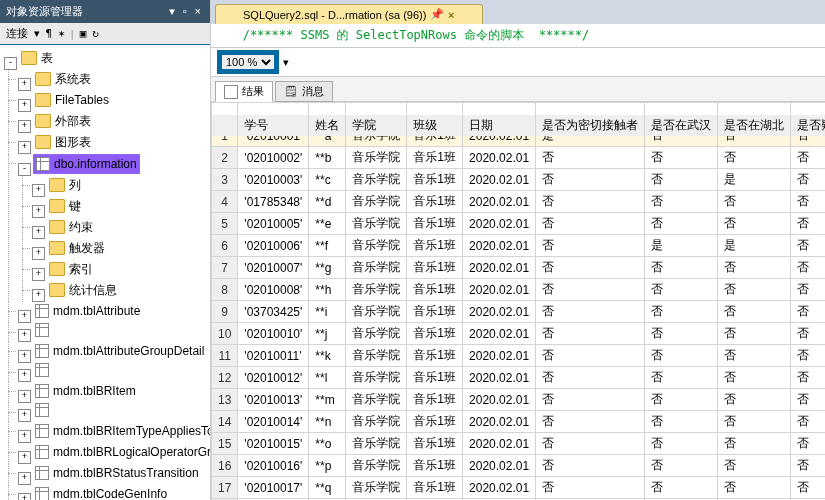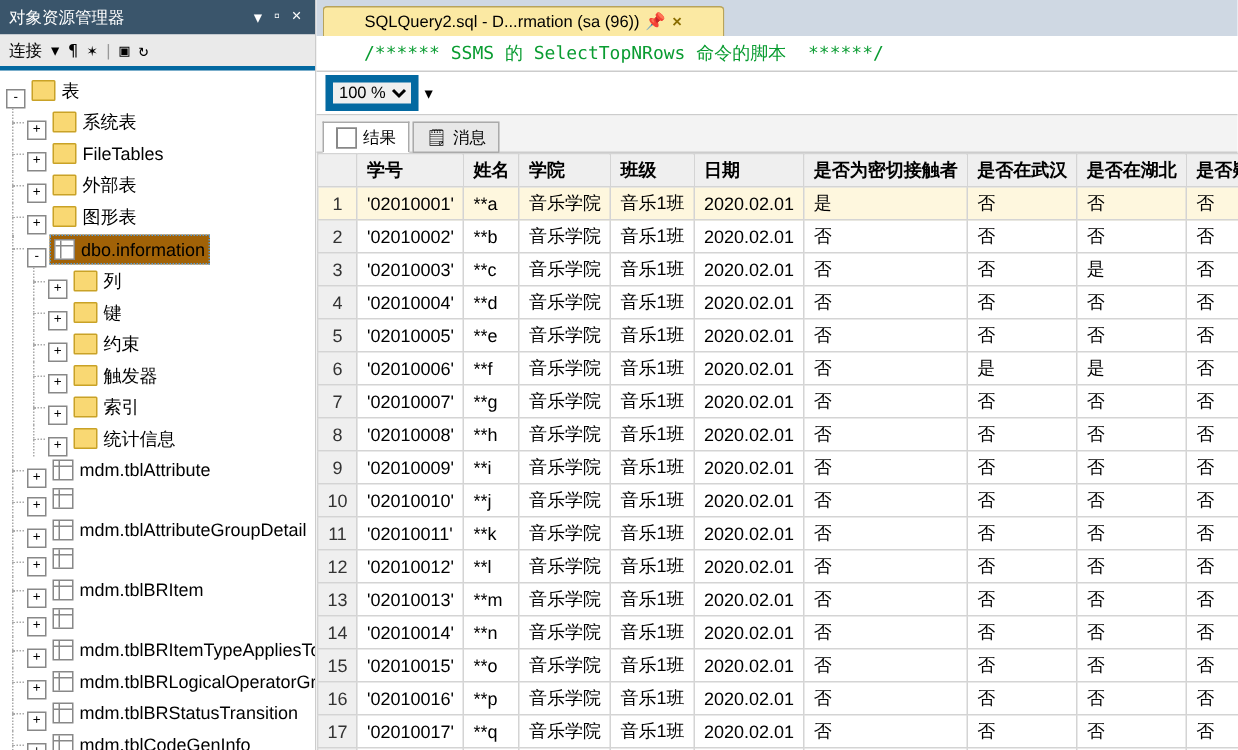--- a/index.html
+++ b/index.html
@@ -1,52 +1,52 @@
 <!DOCTYPE html>
 <html><head>
 <meta charset="utf-8">
 <style>
 html,body{margin:0;padding:0;font-family:"Microsoft YaHei","Segoe UI",sans-serif;font-size:12px;background:#fff;color:#000;overflow:hidden}
 .app{display:flex;height:500px;width:825px}
 .sidebar{width:210px;background:#fff;border-right:1px solid #ccc;display:flex;flex-direction:column;flex-shrink:0}
 .sb-title{background:#3a556b;color:#fff;padding:4px 6px;font-size:11px;display:flex;align-items:center;justify-content:space-between}
 .sb-title .tools{display:flex;gap:2px}
 .sb-title .tools span{padding:0 3px;cursor:default}
-.sb-toolbar{background:#eaeaea;border-bottom:3px solid #0369a1;padding:3px 6px;display:flex;align-items:center;gap:6px;font-size:11px}
+.sb-toolbar{background:#eaeaea;border-bottom:1px solid #0369a1;padding:3px 6px;display:flex;align-items:center;gap:6px;font-size:11px}
 .sb-toolbar .sep{color:#999}
 .tree{flex:1;overflow:auto;padding:4px 2px}
 .tree ul{list-style:none;margin:0;padding:0 0 0 14px}
 .tree>ul{padding-left:2px}
 .tree li{white-space:nowrap;line-height:18px;position:relative}
 .tree li::before{content:'';position:absolute;left:-10px;top:9px;width:8px;border-top:1px dotted #aaa}
 .tree li::after{content:'';position:absolute;left:-10px;top:0;bottom:0;border-left:1px dotted #aaa}
 .tree>ul>li::before,.tree>ul>li::after{display:none}
 .node{display:inline-flex;align-items:center;gap:4px;padding:0 2px}
-.node.sel{background:#a16207;border:1px dotted #5a9bd4}
+.node.sel{background:#8b5cf6;border:1px dotted #5a9bd4}
 .exp{display:inline-block;width:11px;height:11px;border:1px solid #888;text-align:center;line-height:9px;font-size:9px;margin-right:2px;background:#fff;cursor:default}
 .ico-folder{display:inline-block;width:14px;height:12px;background:#f9d873;border:1px solid #c9a227;border-radius:1px}
 .ico-table{display:inline-block;width:12px;height:12px;background:#fff;border:1px solid #888;position:relative}
 .ico-table::before{content:'';position:absolute;left:0;right:0;top:3px;border-top:1px solid #888}
 .ico-table::after{content:'';position:absolute;left:3px;top:0;bottom:0;border-left:1px solid #888}
 .main{flex:1;display:flex;flex-direction:column;background:#fff}
 .tab-strip{background:#cfd8e3;display:flex;align-items:flex-end;height:24px;padding-left:4px}
 .tab{background:#fbe9a3;border:1px solid #b8a35a;border-bottom:none;padding:3px 27px;font-size:11px;border-radius:3px 3px 0 0;display:flex;align-items:flex-end;gap:4px}
 .tab .x{color:#8a6d00;font-weight:bold}
 .sql-area{font-family:Consolas,monospace;font-size:12px;padding:3px 10px;color:#099c31;border-bottom:1px solid #ccc;white-space:pre}
 .zoom{border-bottom:1px solid #ccc;padding:2px 6px;font-size:11px;display:flex;align-items:center;gap:4px}
 .zoom select{font-size:11px;border:5px solid #0369a1}
 .result-tabs{display:flex;gap:2px;padding:3px 4px 0 4px;background:#f3f3f3;border-bottom:1px solid #ccc}
 .rtab{background:#fff;border:1px solid #aaa;border-bottom-color:#fff;padding:2px 8px;font-size:11px;display:flex;align-items:center;gap:4px;position:relative;top:1px}
 .rtab.inactive{background:#e8e8e8;border-bottom-color:#aaa}
 .rtab .ico{width:12px;height:12px;display:inline-block}
 .rtab .ico.grid{background:linear-gradient(#fff,#fff) padding-box,#888;border:1px solid #888}
 .grid{flex:1;overflow:auto}
 table{border-collapse:collapse;font-size:12px;width:100%}
 th,td{border:1px solid #d4d4d4;padding:2px 6px;text-align:left;white-space:nowrap}
-thead th{background:#efefef;font-weight:bold;position:sticky;top:0}
+thead th{background:#efefef;font-weight:normal;position:sticky;top:12px}
 td.rownum,th.rownum{background:#efefef;text-align:center;width:30px;color:#333}
 tbody tr.sel td{background:#fef7de}
 .sb-toolbar .icon{font-family:Consolas,monospace}
 </style>
 </head>
 <body>
 
 <div class="app">
   <div class="sidebar">
     <div class="sb-title">
@@ -236,21 +236,21 @@
               <td>音乐学院</td>
               <td>音乐1班</td>
               <td>2020.02.01</td>
               <td>否</td>
               <td>否</td>
               <td>是</td>
               <td>否</td>
             </tr>
             <tr>
               <td class="rownum">4</td>
-              <td>'02010004'</td>
+              <td>'01785348'</td>
               <td>**d</td>
               <td>音乐学院</td>
               <td>音乐1班</td>
               <td>2020.02.01</td>
               <td>否</td>
               <td>否</td>
               <td>否</td>
               <td>否</td>
             </tr>
             <tr>
@@ -296,21 +296,21 @@
               <td>音乐学院</td>
               <td>音乐1班</td>
               <td>2020.02.01</td>
               <td>否</td>
               <td>否</td>
               <td>否</td>
               <td>否</td>
             </tr>
             <tr>
               <td class="rownum">9</td>
-              <td>'02010009'</td>
+              <td>'03703425'</td>
               <td>**i</td>
               <td>音乐学院</td>
               <td>音乐1班</td>
               <td>2020.02.01</td>
               <td>否</td>
               <td>否</td>
               <td>否</td>
               <td>否</td>
             </tr>
             <tr>

